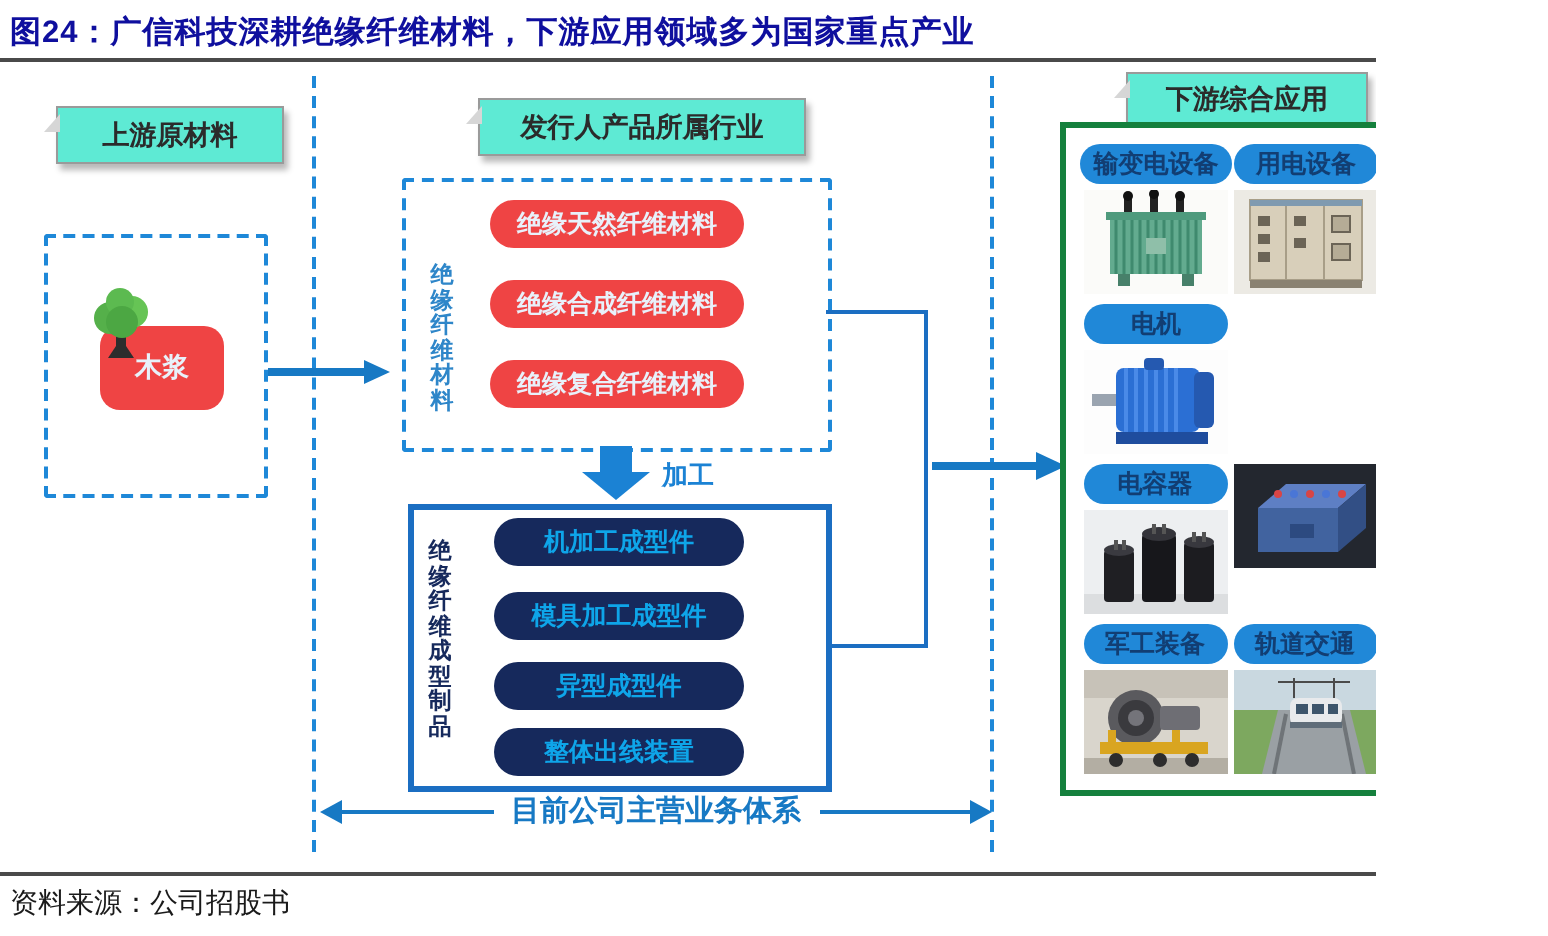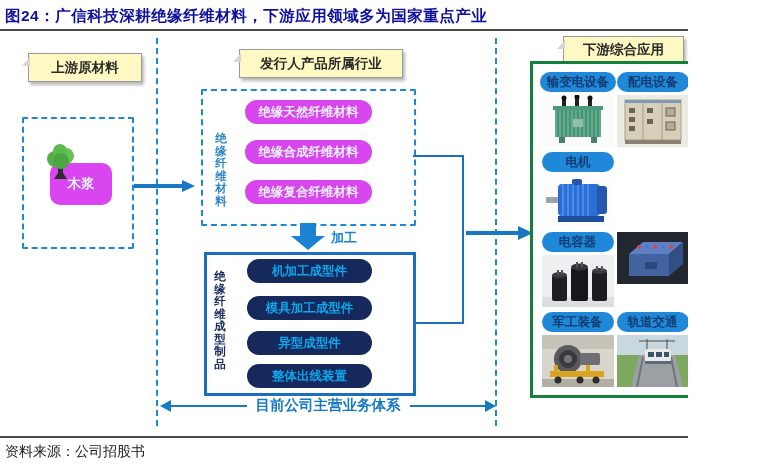--- a/index.html
+++ b/index.html
@@ -8,35 +8,35 @@
     font-family:"Liberation Sans","DejaVu Sans",sans-serif;overflow:hidden;
   }
   .abs{position:absolute;}
   .page-title{left:5px;top:6px;font-size:15.5px;font-weight:bold;color:#0f0f9e;letter-spacing:0.5px;}
   .rule{left:0;width:774px;height:2px;background:#4a4a4a;}
   .rule-top{top:29px;}
   .rule-bottom{top:436px;height:1.5px;}
   .source-line{left:5px;top:443px;font-family:"Liberation Serif","DejaVu Serif",serif;font-size:14px;color:#1a1a1a;}
   .vdash{width:0;border-left:2px dashed #1e88d8;top:38px;height:388px;}
   .plaque{
-    background:#fef9c3;border:1px solid #9a9a9a;box-shadow:2px 3px 3px rgba(0,0,0,0.28);
+    background:#5eead4;border:1px solid #9a9a9a;box-shadow:2px 3px 3px rgba(0,0,0,0.28);
     display:flex;align-items:center;justify-content:center;
     font-size:13.5px;font-weight:bold;color:#2b2b2b;
   }
   .plaque::before{
     content:"";position:absolute;left:-7px;top:3px;
     border-top:9px solid transparent;border-right:8px solid #d6d6d6;
   }
   .dashed-box{border:2px dashed #1e88d8;border-radius:2px;}
   .solid-box{border:3px solid #1b6ec2;}
   .pill{
     display:flex;align-items:center;justify-content:center;
     border-radius:13px;font-weight:bold;white-space:nowrap;
   }
-  .pill-blue{background:#d946ef;color:#e8f1fa;font-size:12.5px;}
+  .pill-blue{background:#ef4444;color:#e8f1fa;font-size:12.5px;}
   .pill-navy{background:#16295c;color:#0ea5e9;font-size:12.5px;}
   .vlabel{
     width:14px;font-size:11.5px;font-weight:bold;line-height:12.5px;
     word-break:break-all;text-align:center;
   }
   .vlabel-blue{color:#2e86c9;}
   .vlabel-navy{color:#16295c;}
   .process-label{font-size:13px;font-weight:bold;color:#1b82d4;}
   .main-biz-label{left:160px;top:396px;width:336px;text-align:center;}
   .main-biz-label span{background:#fff;padding:0 9px;font-size:14.5px;font-weight:bold;color:#1779c4;}
@@ -160,21 +160,21 @@
           <rect x="11" y="11" width="50" height="4" fill="#4e9a7d"></rect>
           <rect x="13" y="15" width="46" height="27" fill="#63ab8f"></rect>
           <path d="M16 15 V42 M20 15 V42 M24 15 V42 M28 15 V42 M32 15 V42 M36 15 V42 M40 15 V42 M44 15 V42 M48 15 V42 M52 15 V42 M56 15 V42" stroke="#3f8a6e" stroke-width="1.5"></path>
           <rect x="31" y="24" width="10" height="8" fill="#8fbfa9"></rect>
           <rect x="17" y="42" width="6" height="6" fill="#47806a"></rect>
             <rect x="49" y="42" width="6" height="6" fill="#47806a"></rect>
         </svg>
       </div>
       <div class="ds-cell">
         <div class="ds-pill">
-          <span>配电设备</span>
+          <span>用电设备</span>
         </div>
         <svg class="photo" viewBox="0 0 72 52">
           <rect width="72" height="52" fill="#eceae4"></rect>
           <rect x="8" y="5" width="56" height="40" fill="#d8cfba" stroke="#a89e88"></rect>
           <rect x="8" y="5" width="56" height="3" fill="#7f9ab0"></rect>
           <line x1="26" y1="8" x2="26" y2="45" stroke="#a89e88"></line>
           <line x1="45" y1="8" x2="45" y2="45" stroke="#a89e88"></line>
           <rect x="12" y="13" width="6" height="5" fill="#6b6456"></rect>
             <rect x="12" y="22" width="6" height="5" fill="#6b6456"></rect>
             <rect x="12" y="31" width="6" height="5" fill="#6b6456"></rect>

